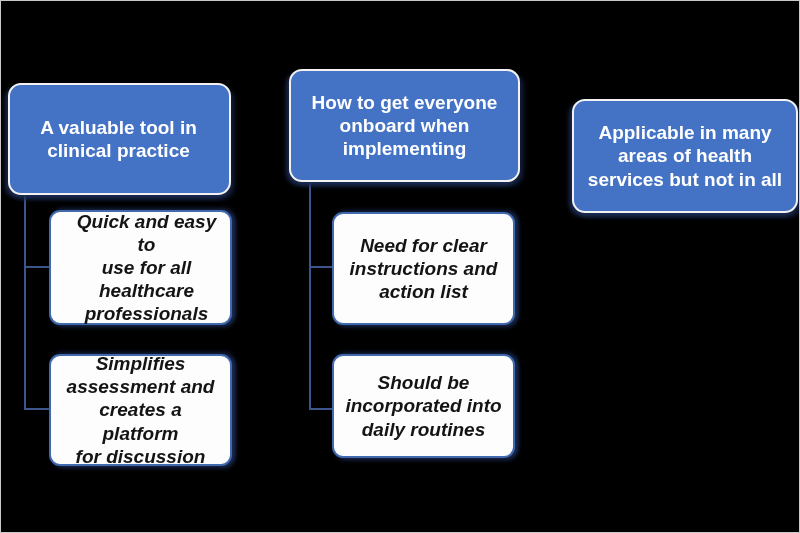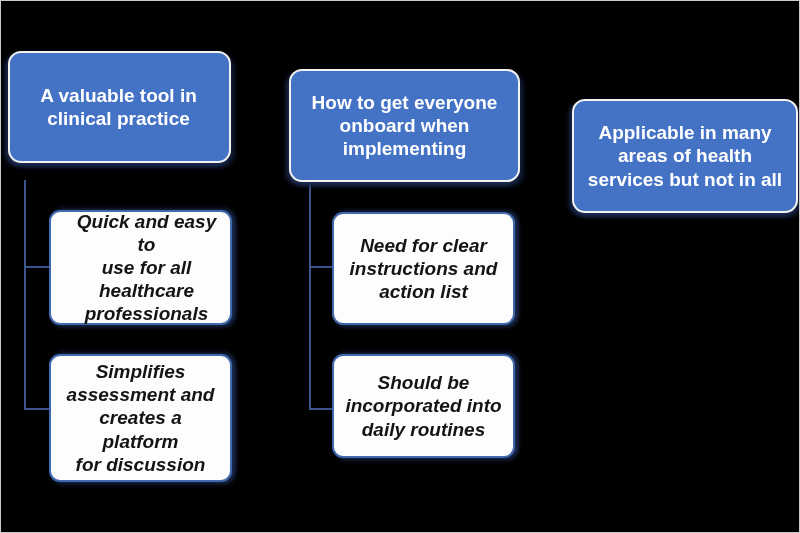--- a/index.html
+++ b/index.html
@@ -45,26 +45,26 @@
     font-size: 19px;
     font-weight: bold;
     font-style: italic;
     box-shadow: 3px 2px 4px rgba(28,44,84,0.9), 3px -2px 4px rgba(28,44,84,0.7);
   }
   .connector {
     position: absolute;
     background: var(--connector, #3c558c);
   }
   
-  #header-1 { left: 7px;   top: 50px; width: 223px; height: 112px; padding-left: 6px; }
+  #header-1 { left: 7px;   top: 82px; width: 223px; height: 112px; padding-left: 6px; }
   #header-2 { left: 288px; top: 68px; width: 231px; height: 113px; }
   #header-3 { left: 571px; top: 66px; width: 226px; height: 114px; margin-top: 32px; }
 
   #child-1a { left: 48px;  top: 209px; width: 183px; height: 115px; padding-left: 20px; }
-  #child-1b { left: 48px;  top: 353px; width: 183px; height: 128px; }
+  #child-1b { left: 48px;  top: 353px; width: 183px; height: 112px; }
   #child-2a { left: 331px; top: 211px; width: 183px; height: 113px; }
   #child-2b { left: 331px; top: 353px; width: 183px; height: 104px; }
 
   #conn-1-v  { left: 23px;  top: 179px; width: 2px;  height: 230px; }
   #conn-1-h1 { left: 23px;  top: 265px; width: 25px; height: 2px; }
   #conn-1-h2 { left: 23px;  top: 407px; width: 25px; height: 2px; }
   #conn-2-v  { left: 308px; top: 181px; width: 2px;  height: 228px; }
   #conn-2-h1 { left: 308px; top: 265px; width: 23px; height: 2px; }
   #conn-2-h2 { left: 308px; top: 407px; width: 23px; height: 2px; }
 </style>

